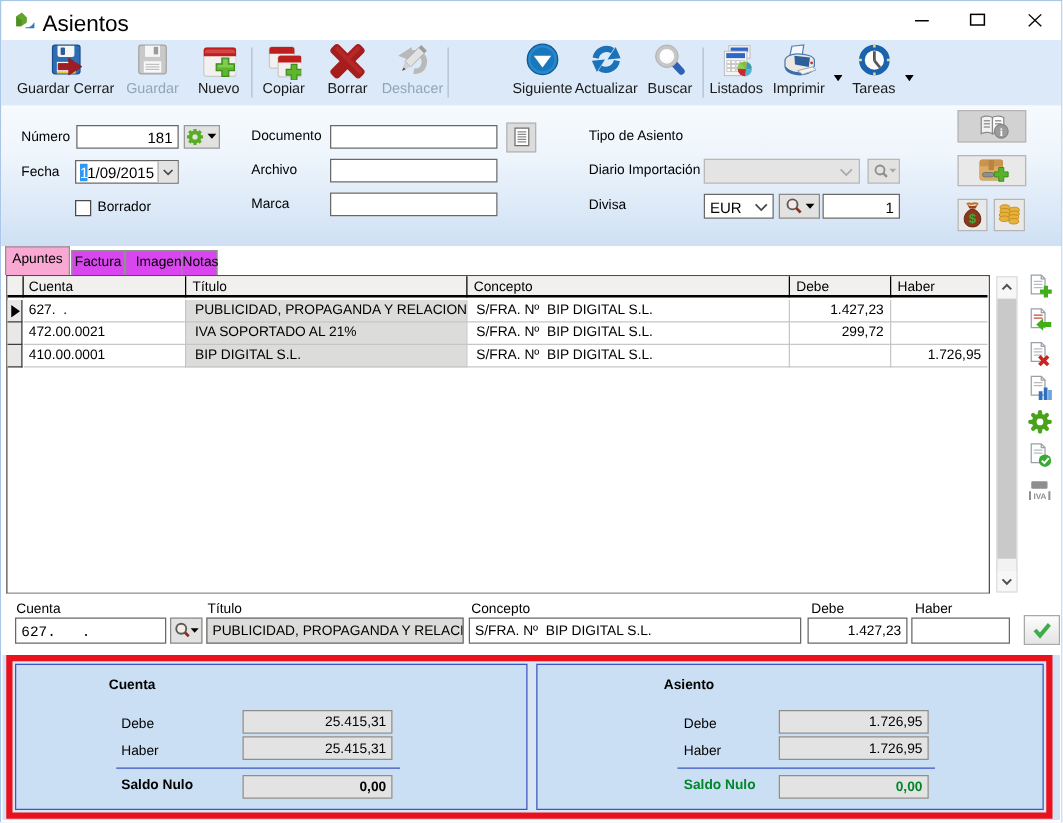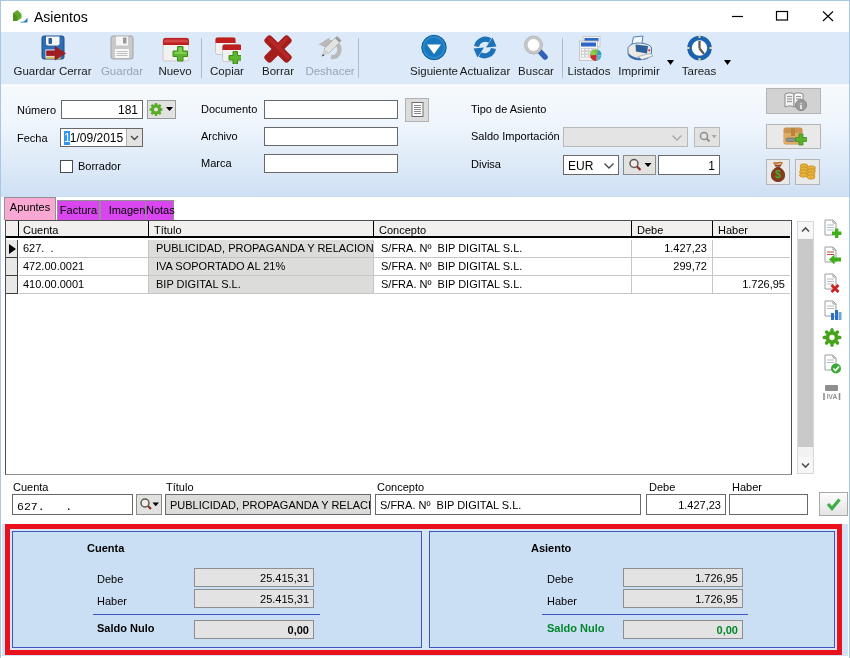--- a/index.html
+++ b/index.html
@@ -28,21 +28,21 @@
 </style>
 </head>
 <body>
 <div id="win">
 <div id="title">
  <svg class="abs" style="left:9px;top:7px" width="18" height="18" viewBox="0 0 18 18">
   <path d="M2 13 L2 5 L6.5 2 L10.5 6 L10.5 10 L6 13 Z" fill="#61a52c"></path>
   <path d="M2 13 L2 5 L6.5 8.5 L6 13 Z" fill="#4f8f21"></path>
   <path d="M9.5 13.5 C12 14.5 14.5 13 16.5 9.5 L16.5 14.5 L9.5 14.5 Z" fill="#2e7cc0"></path>
  </svg>
- <div class="abs" style="left:32px;top:8px;font-size:14px;color:#000">Asientos</div>
+ <div class="abs" style="left:32px;top:8px;font-size:18px;color:#000">Asientos</div>
  <svg class="abs" style="left:605px;top:0" width="240" height="31" viewBox="0 0 240 31">
   <line x1="125" y1="15.5" x2="136" y2="15.5" stroke="#000" stroke-width="1.2"></line>
   <rect x="169.5" y="10.5" width="11" height="8.5" fill="none" stroke="#000" stroke-width="1.2"></rect>
   <line x1="216" y1="10.5" x2="226" y2="20" stroke="#000" stroke-width="1.1"></line>
   <line x1="226" y1="10.5" x2="216" y2="20" stroke="#000" stroke-width="1.1"></line>
  </svg>
 </div>
 <div id="toolbar">
 <div class="titem" style="left:1px;width:101px">
  <svg width="28" height="30" viewBox="0 0 28 30">
@@ -248,21 +248,21 @@
             <line x1="8" y1="12.5" x2="15" y2="12.5"></line>
             <line x1="8" y1="14.5" x2="15" y2="14.5"></line>
           </g>
   </svg>
  </div>
  <div class="flbl" style="left:200px;top:44px">Archivo</div>
  <div class="tb" style="left:263px;top:41px;width:134px;height:19px"></div>
  <div class="flbl" style="left:200px;top:71px">Marca</div>
  <div class="tb" style="left:263px;top:68px;width:134px;height:19px"></div>
  <div class="flbl" style="left:470px;top:17px">Tipo de Asiento</div>
- <div class="flbl" style="left:470px;top:44px">Saldo Importación</div>
+ <div class="flbl" style="left:470px;top:44px">Diario Importación</div>
  <div class="tb" style="left:562px;top:41px;width:125px;height:20px;background:#e4e4e4;border-color:#b9b9b9">
   <svg class="abs" style="right:4px;top:6px" width="12" height="8" viewBox="0 0 12 8">
           <path d="M1.5 1.5 L6 6 L10.5 1.5" fill="none" stroke="#a9a9a9" stroke-width="1.4"></path>
         </svg>
  </div>
  <div class="gbtn" style="left:693px;top:41px;width:26px;height:20px;border-color:#b9b9b9">
   <svg width="24" height="18" viewBox="0 0 24 18">
    <circle cx="9" cy="8" r="3.6" fill="none" stroke="#8e8e8e" stroke-width="1.5"></circle>
    <line x1="11.5" y1="10.5" x2="14.5" y2="13.5" stroke="#8e8e8e" stroke-width="1.8"></line>
    <path d="M16.5 7 H22 L19.2 10.2 Z" fill="#a9a9a9"></path>

